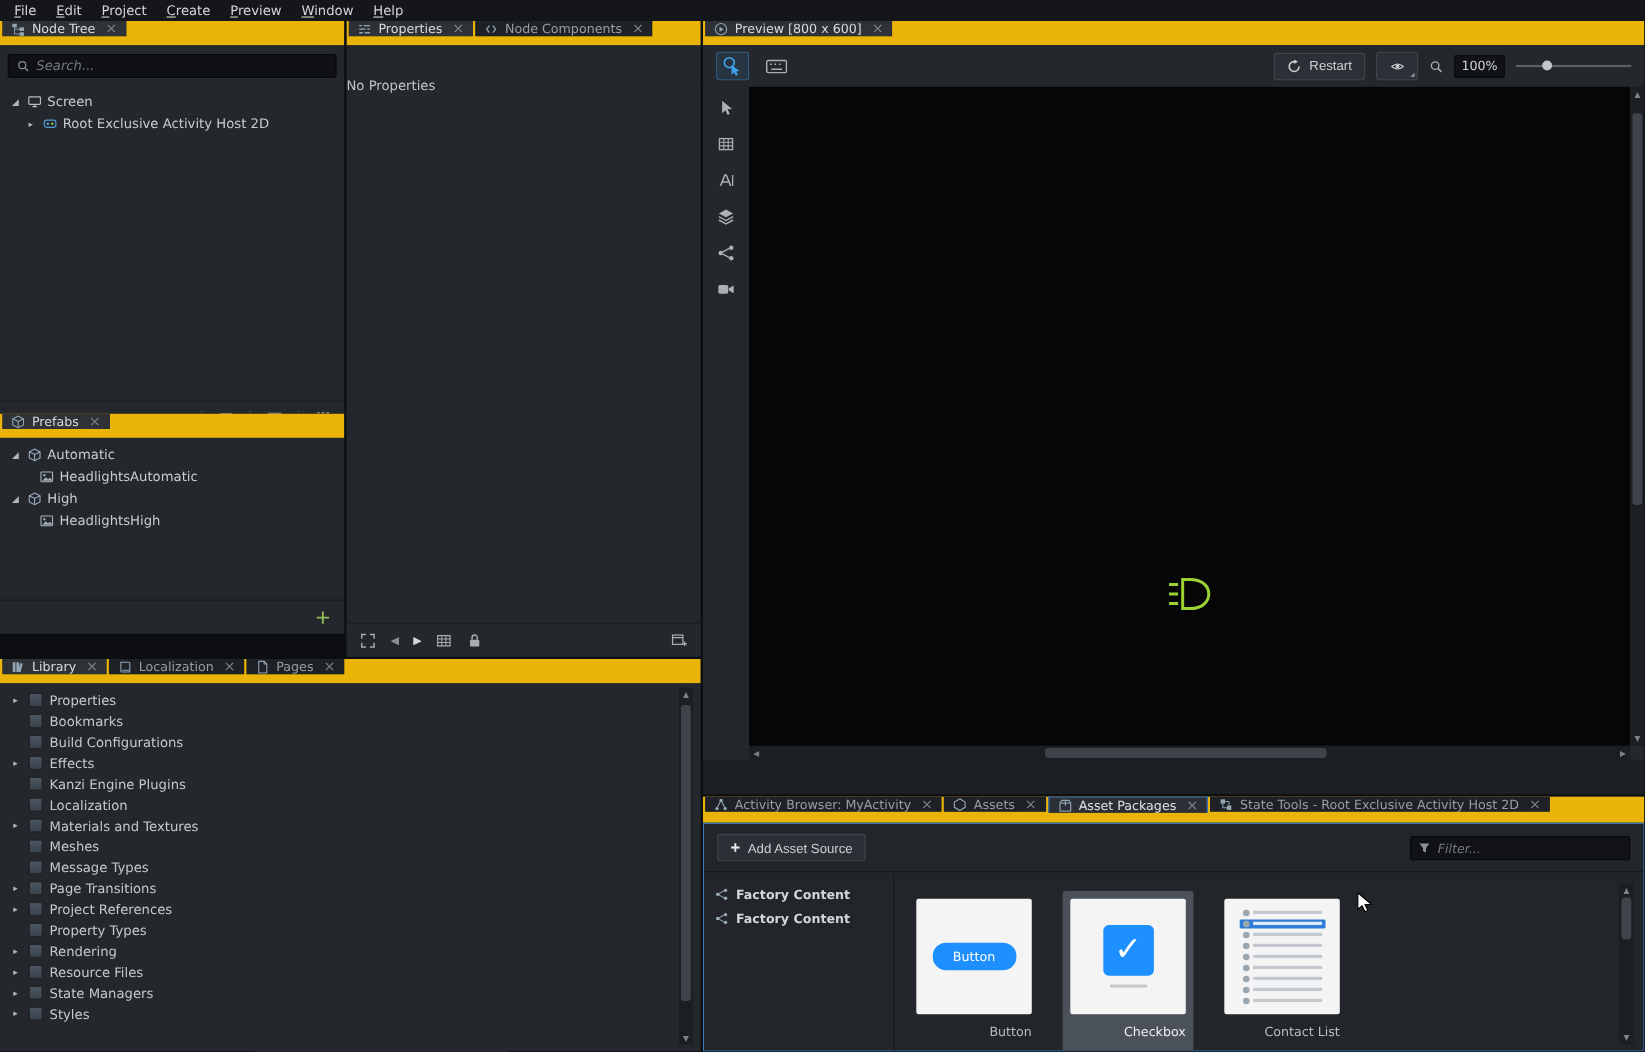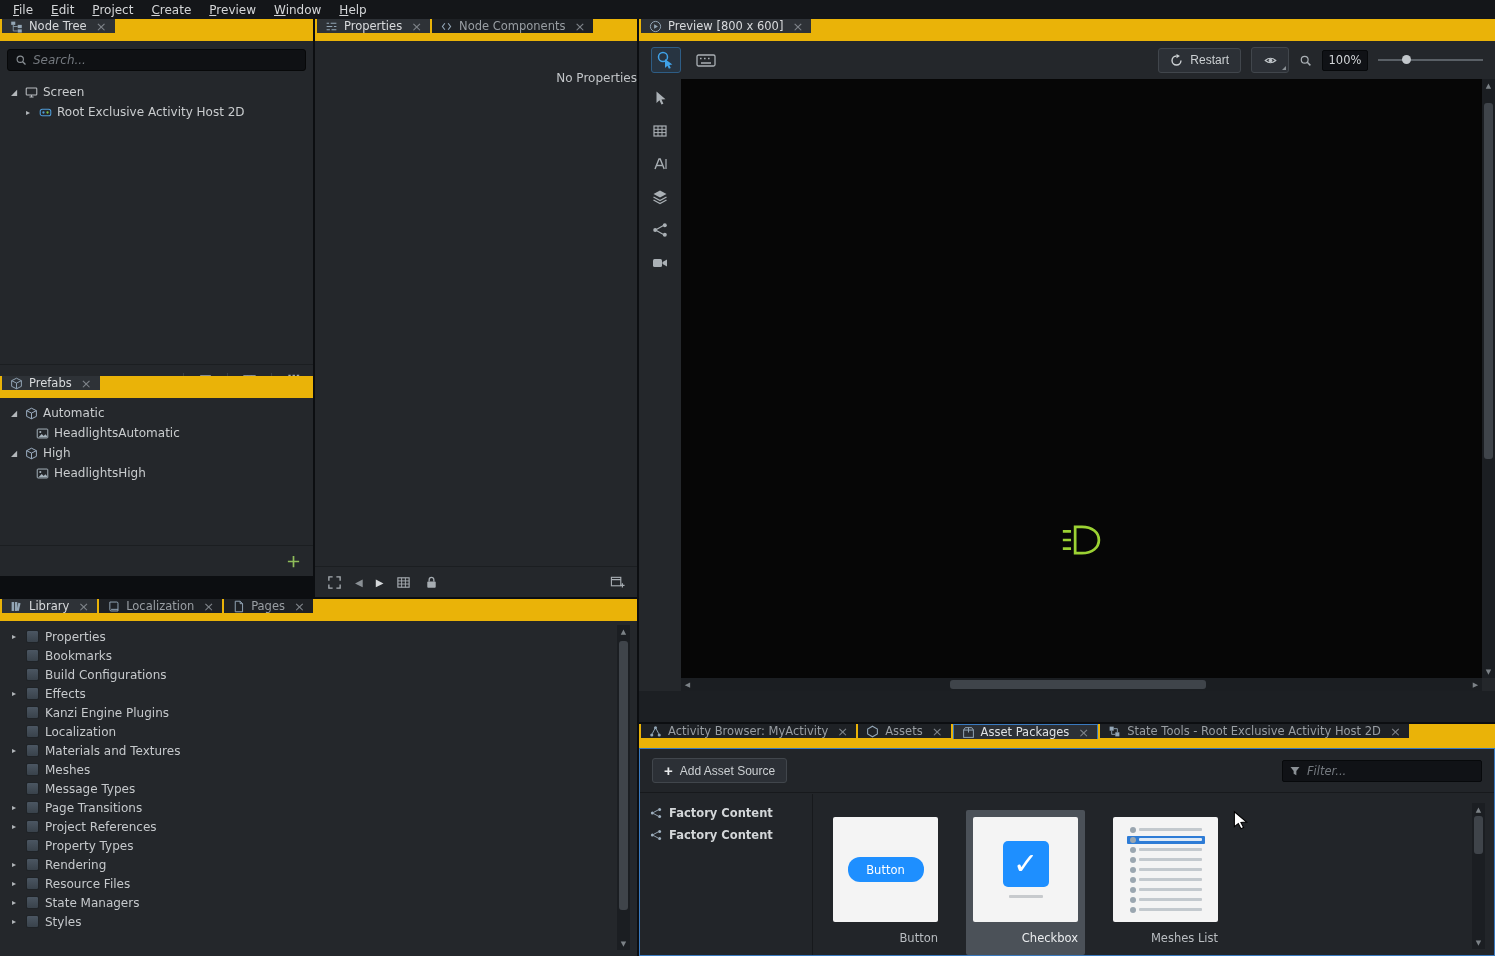--- a/index.html
+++ b/index.html
@@ -50,21 +50,21 @@
   .sbar{position:absolute;width:13px;background:#1b1e22;display:flex;flex-direction:column}
   .sb-btn{height:13px;flex:0 0 auto;display:flex;align-items:center;justify-content:center;font-size:7px;color:#7c8287}
   .sb-track{position:relative;flex:1}
   .sb-thumb{position:absolute;left:2px;right:2px;background:#3f444a;border-radius:3px}
   .hbar{position:absolute;height:13px;background:#1b1e22;display:flex}
   .hbar .sb-btn{width:13px;height:13px}
   .hbar .sb-track{flex:1;position:relative}
   .hbar .sb-thumb{position:absolute;top:2px;bottom:2px;left:33%;width:33%;right:auto}
 
   
-  .empty-msg{margin-top:30px;text-align:right;color:#c2c5c8}
+  .empty-msg{margin-top:30px;text-align:left;color:#c2c5c8}
   .props-foot{justify-content:flex-start;gap:13px}
   .navtri{font-size:10px;color:#8a9095}
   .navtri.fwd{color:#d5d8da}
   .spacer{flex:1}
 
   
   .pv-toolbar{position:absolute;left:0;top:22px;width:100%;height:38px;background:#24272b;display:flex;align-items:center;gap:10px;padding:0 12px}
   .tbtn{width:30px;height:26px;display:flex;align-items:center;justify-content:center;border-radius:3px;color:#a9afb4;position:relative}
   .tbtn.active-tool{background:rgba(62,150,220,.13);border:1px solid #2e5d85}
   .btn{display:inline-flex;align-items:center;gap:7px;height:25px;padding:0 11px;background:#2c3036;border:1px solid #41464c;border-radius:3px;color:#ccd0d3;font-size:12px;cursor:default}
@@ -764,21 +764,21 @@
               <div class="cl-row">
                   <span class="cl-av"></span>
                   <span class="cl-bar"></span>
                 </div>
               <div class="cl-row">
                   <span class="cl-av"></span>
                   <span class="cl-bar"></span>
                 </div>
             </div>
           </div>
-          <div class="card-label">Meshes List</div>
+          <div class="card-label">Contact List</div>
         </div>
       </div>
     </div>
     <div class="sbar ap-scroll">
       <div class="sb-btn">▲</div>
       <div class="sb-track">
           <div class="sb-thumb" style="top:0;height:38px"></div>
         </div>
       <div class="sb-btn">▼</div>
     </div>

